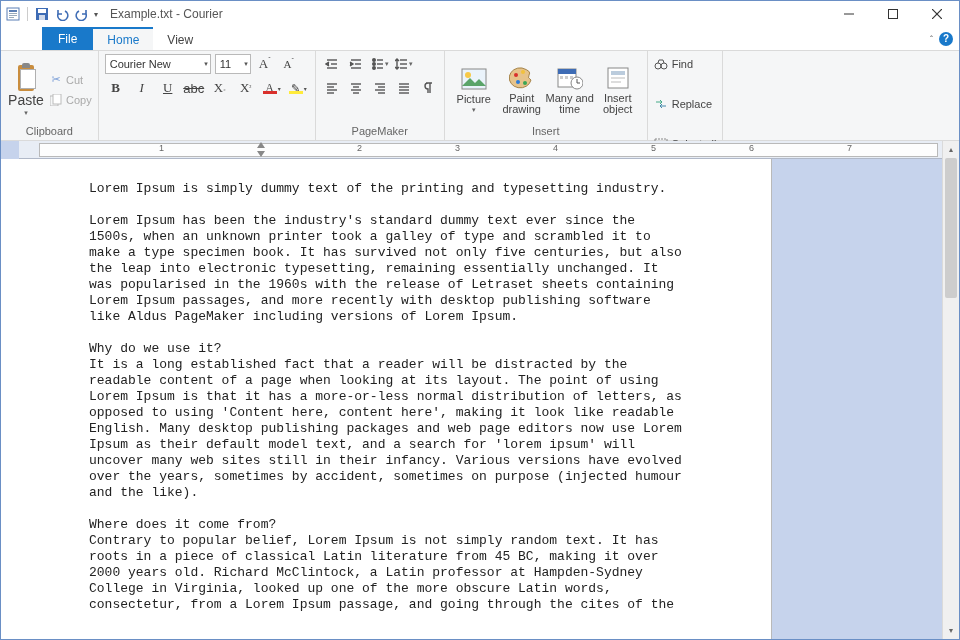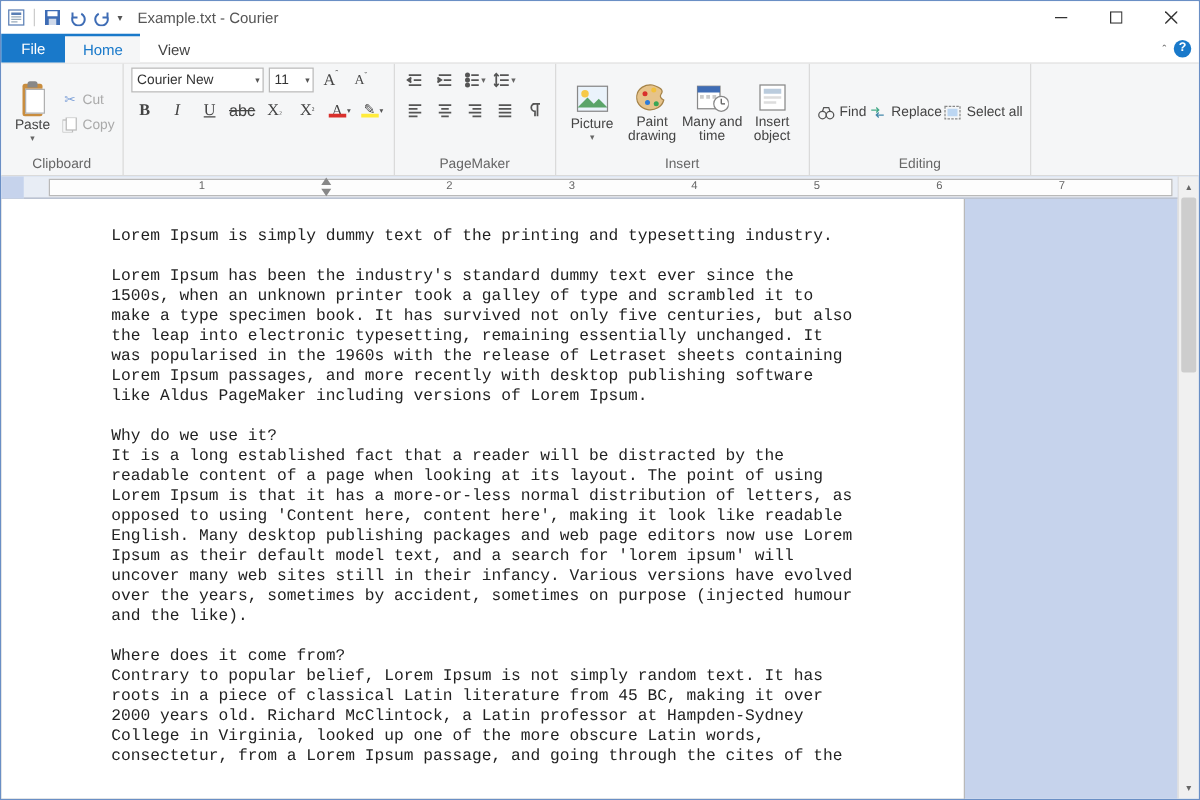--- a/index.html
+++ b/index.html
@@ -9,21 +9,21 @@
   .titlebar { height: 26px; background: #fff; display: flex; align-items: center; padding-left: 4px; }
   .qat { display: flex; align-items: center; gap: 4px; }
   .qat .icon, .qat .btn { width: 16px; height: 16px; display: flex; align-items: center; justify-content: center; color: #4a6fb0; }
   .qat .sep { width: 1px; height: 14px; background: #ccc; margin: 0 2px; }
   .qat .dd { width: 8px; font-size: 8px; color: #555; }
   .title-text { margin-left: 8px; color: #555; font-size: 12px; }
   .wincontrols { margin-left: auto; display: flex; }
   .wincontrols .wc { width: 44px; height: 26px; display: flex; align-items: center; justify-content: center; color: #333; font-size: 11px; }
   
   .tabsrow { height: 24px; background: #fff; display: flex; align-items: stretch; border-bottom: 1px solid #dadada; }
-  .filetab { background: #1979ca; color: #fff; padding: 0 16px; display: flex; align-items: center; font-size: 12px; }
+  .filetab { background: #1979ca; color: #fff; padding: 0 16px; display: flex; align-items: center; font-size: 12px; margin-left: 41px; }
   .tab { padding: 0 14px; display: flex; align-items: center; color: #444; font-size: 12px; border-top: 2px solid transparent; }
   .tab.active { border-top: 2px solid #1979ca; color: #1979ca; background: #f5f6f7; }
   .tabsrow .right { margin-left: auto; display: flex; align-items: center; gap: 6px; padding-right: 6px; }
   .help { width: 14px; height: 14px; background: #1979ca; color: #fff; border-radius: 50%; font-size: 10px; font-weight: bold; display: flex; align-items: center; justify-content: center; }
   .caret-up { font-size: 9px; color: #666; }
   
   .ribbon { height: 90px; background: #f5f6f7; display: flex; border-bottom: 1px solid #dadada; }
   .group { border-right: 1px solid #dadada; display: flex; flex-direction: column; padding: 3px 6px 1px 6px; }
   .group .body { flex: 1; display: flex; align-items: center; }
   .group .label { text-align: center; color: #666; font-size: 11px; height: 14px; }
@@ -61,21 +61,21 @@
   
   .para .body { flex-direction: column; gap: 4px; align-items: flex-start; }
   .para .btn-sq svg { width: 14px; height: 14px; }
   .lines { stroke: #555; stroke-width: 1.4; }
   
   .insert .body { gap: 2px; }
   .big { display: flex; flex-direction: column; align-items: center; width: 46px; gap: 1px; }
   .big .ic { width: 28px; height: 28px; display:flex;align-items:center;justify-content:center; }
   .big .lbl { font-size: 11px; color: #444; text-align: center; line-height: 11px; }
   
-  .editing .body { flex-direction: row; align-items: center; gap: 2px; }
+  .editing .body { flex-direction: column; align-items: flex-start; gap: 20px; }
   .erow { display: flex; align-items: center; gap: 4px; font-size: 11px; color: #444; height: 20px; }
   .erow .ic { width: 14px; height: 14px; display:flex;align-items:center;justify-content:center;}
   
   .workspace { flex: 1; background: #c6d3ec; display: flex; overflow: hidden; position: relative; }
   .docarea { flex: 1; display: flex; flex-direction: column; }
   .ruler-h { height: 18px; background: #e8edf5; margin: 0 0 0 18px; position: relative; border-bottom: 1px solid #b0b8c8; overflow: hidden;}
   .ruler-h .strip { position: absolute; height: 14px; left: 20px; right: 4px; top: 2px; background: #fdfdfd; border: 1px solid #b9b9b9; }
   .ruler-h .num { position: absolute; top: 2px; font-size: 9px; color: #666; }
   .ruler-h .indent { position: absolute; top: 1px; width: 0; height: 0; border-left: 4px solid transparent; border-right: 4px solid transparent; border-bottom: 6px solid #888; }
   .ruler-h .indent.bot { top: 10px; border-bottom: none; border-top: 6px solid #888; }
@@ -159,21 +159,21 @@
   <div class="ribbon">
 
     <div class="group clipboard">
       <div class="body">
         <div class="paste">
           <div class="pic">
               <div class="board"></div>
               <div class="paper"></div>
               <div class="clip"></div>
             </div>
-          <span style="font-size:11px;color:#444">Paste</span>
+          <span style="font-size:14px;color:#444">Paste</span>
           <span class="dd-tiny">▾</span>
         </div>
         <div style="display:flex;flex-direction:column;gap:0">
           <div class="smallrow dis">
             <span class="ic">✂</span>
             <span>Cut</span>
           </div>
           <div class="smallrow dis">
             <span class="ic">
                 <svg width="12" height="12">

